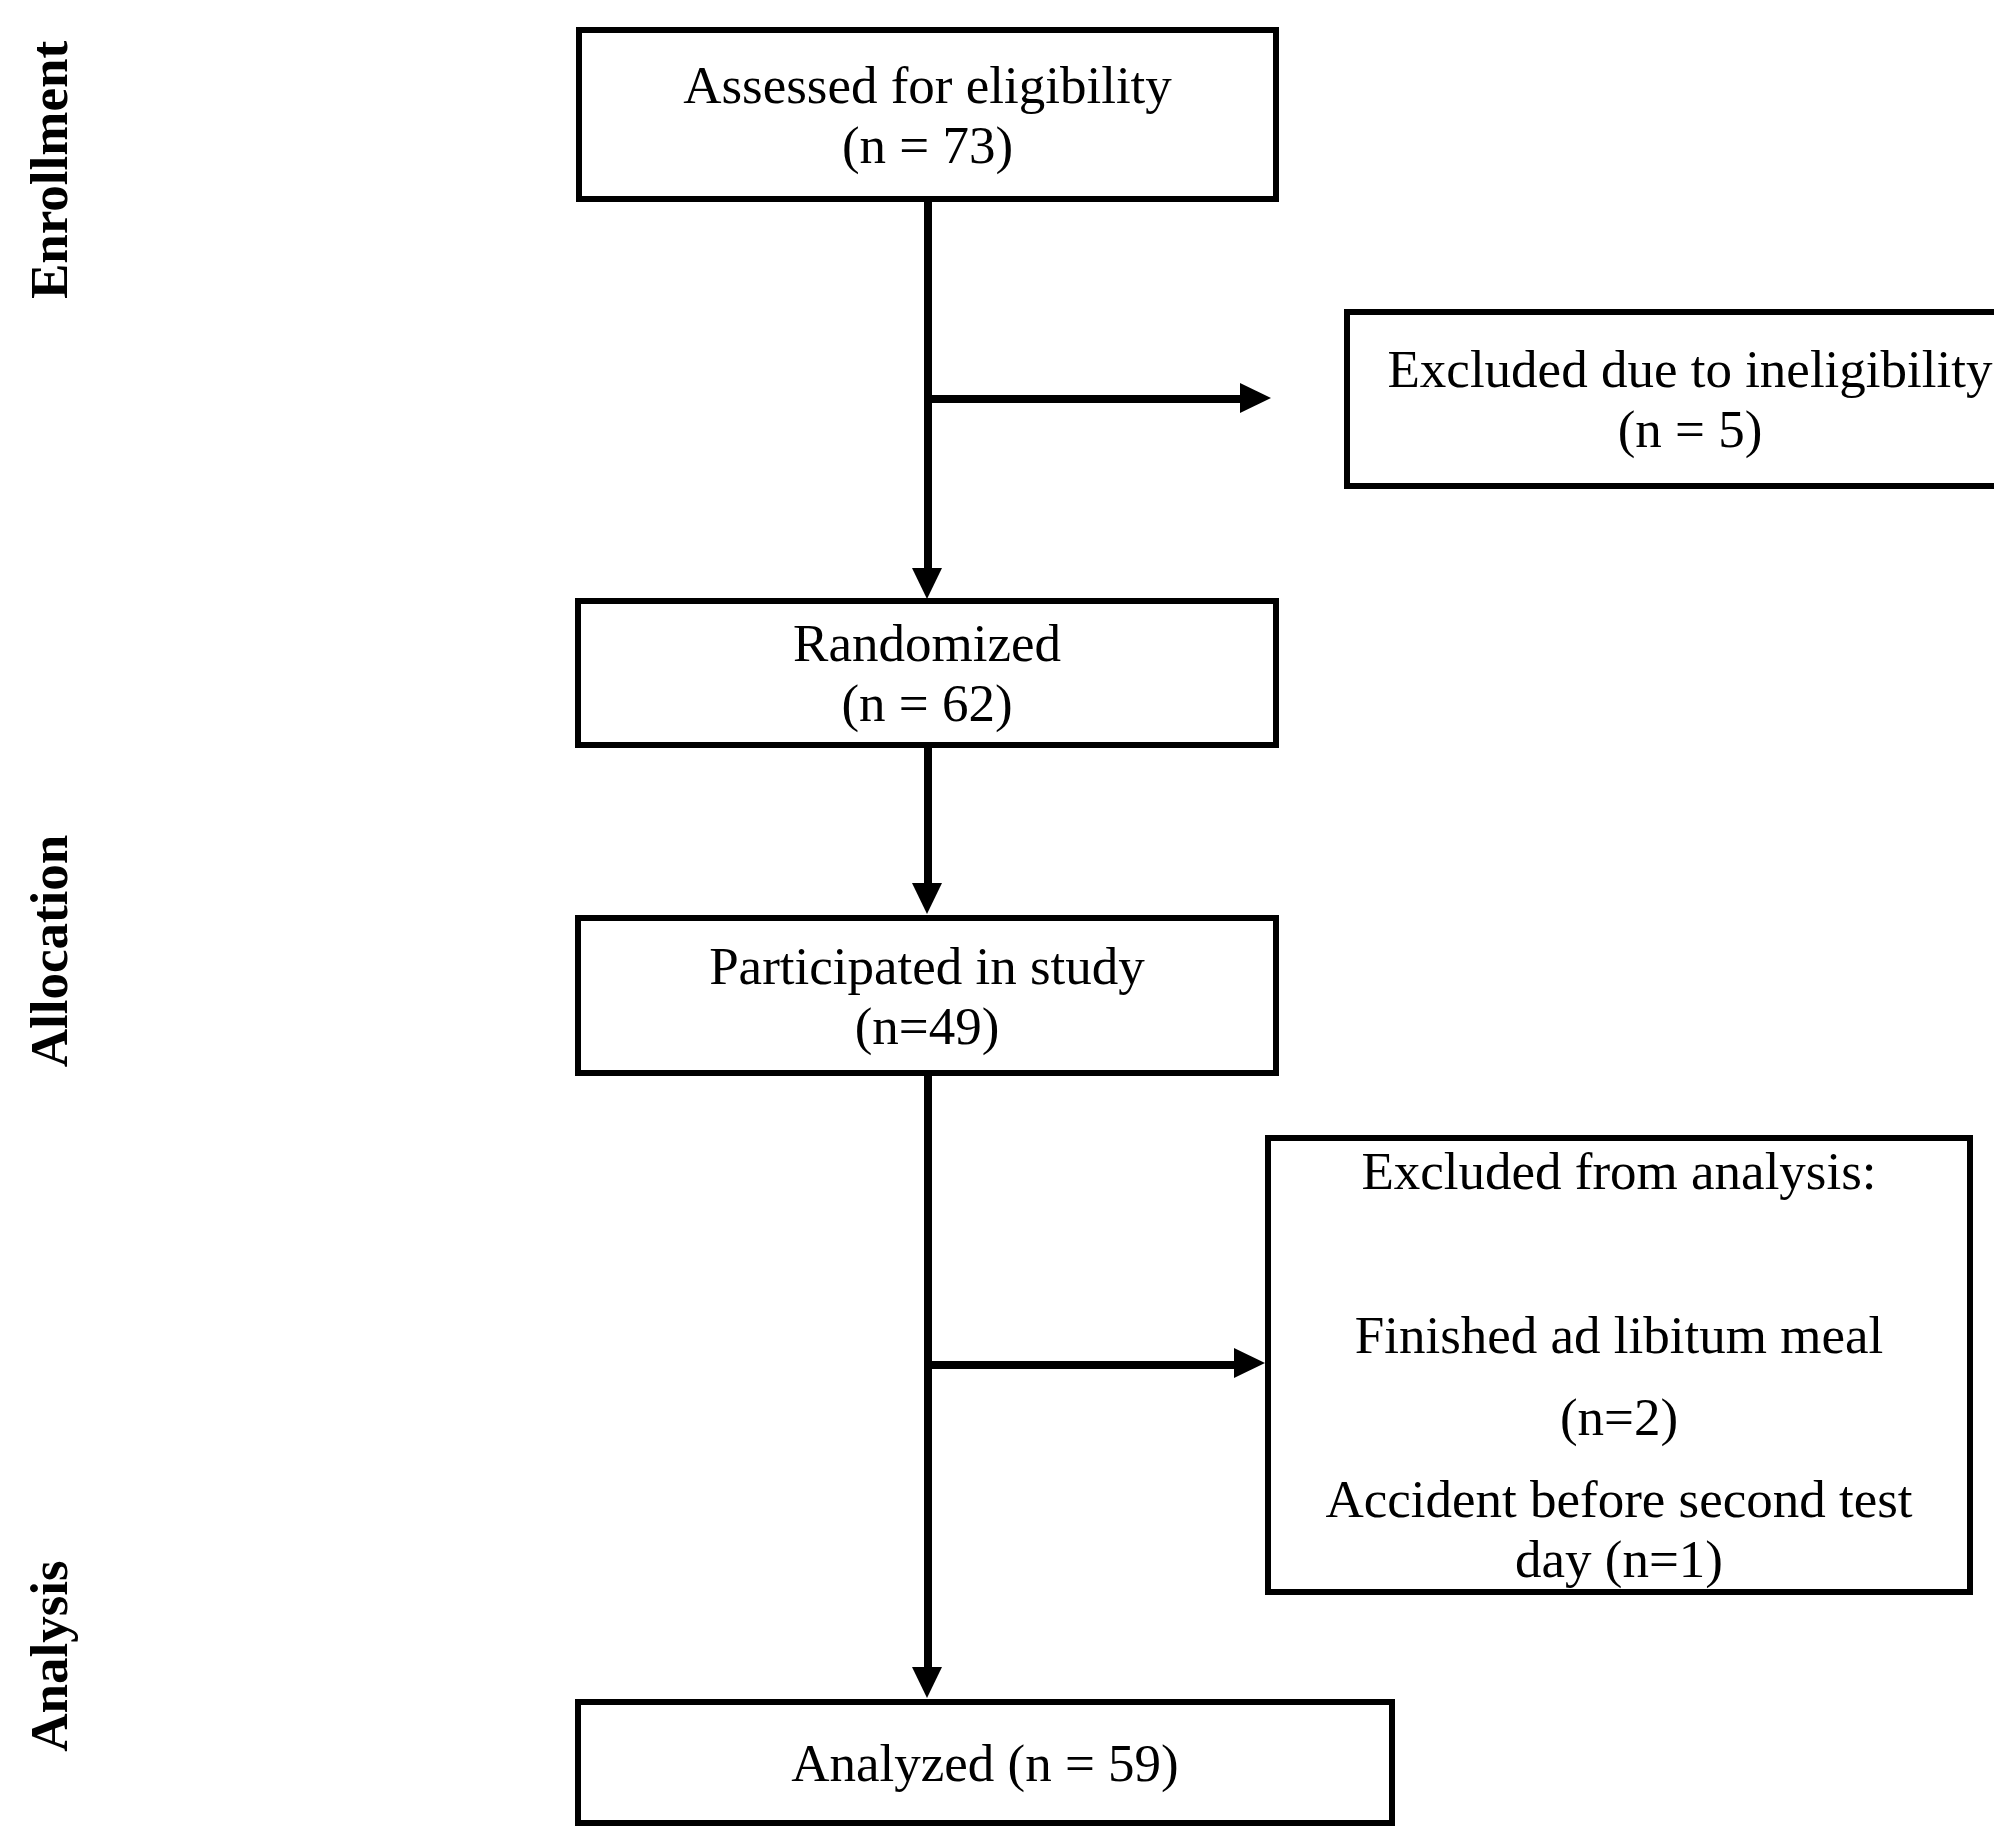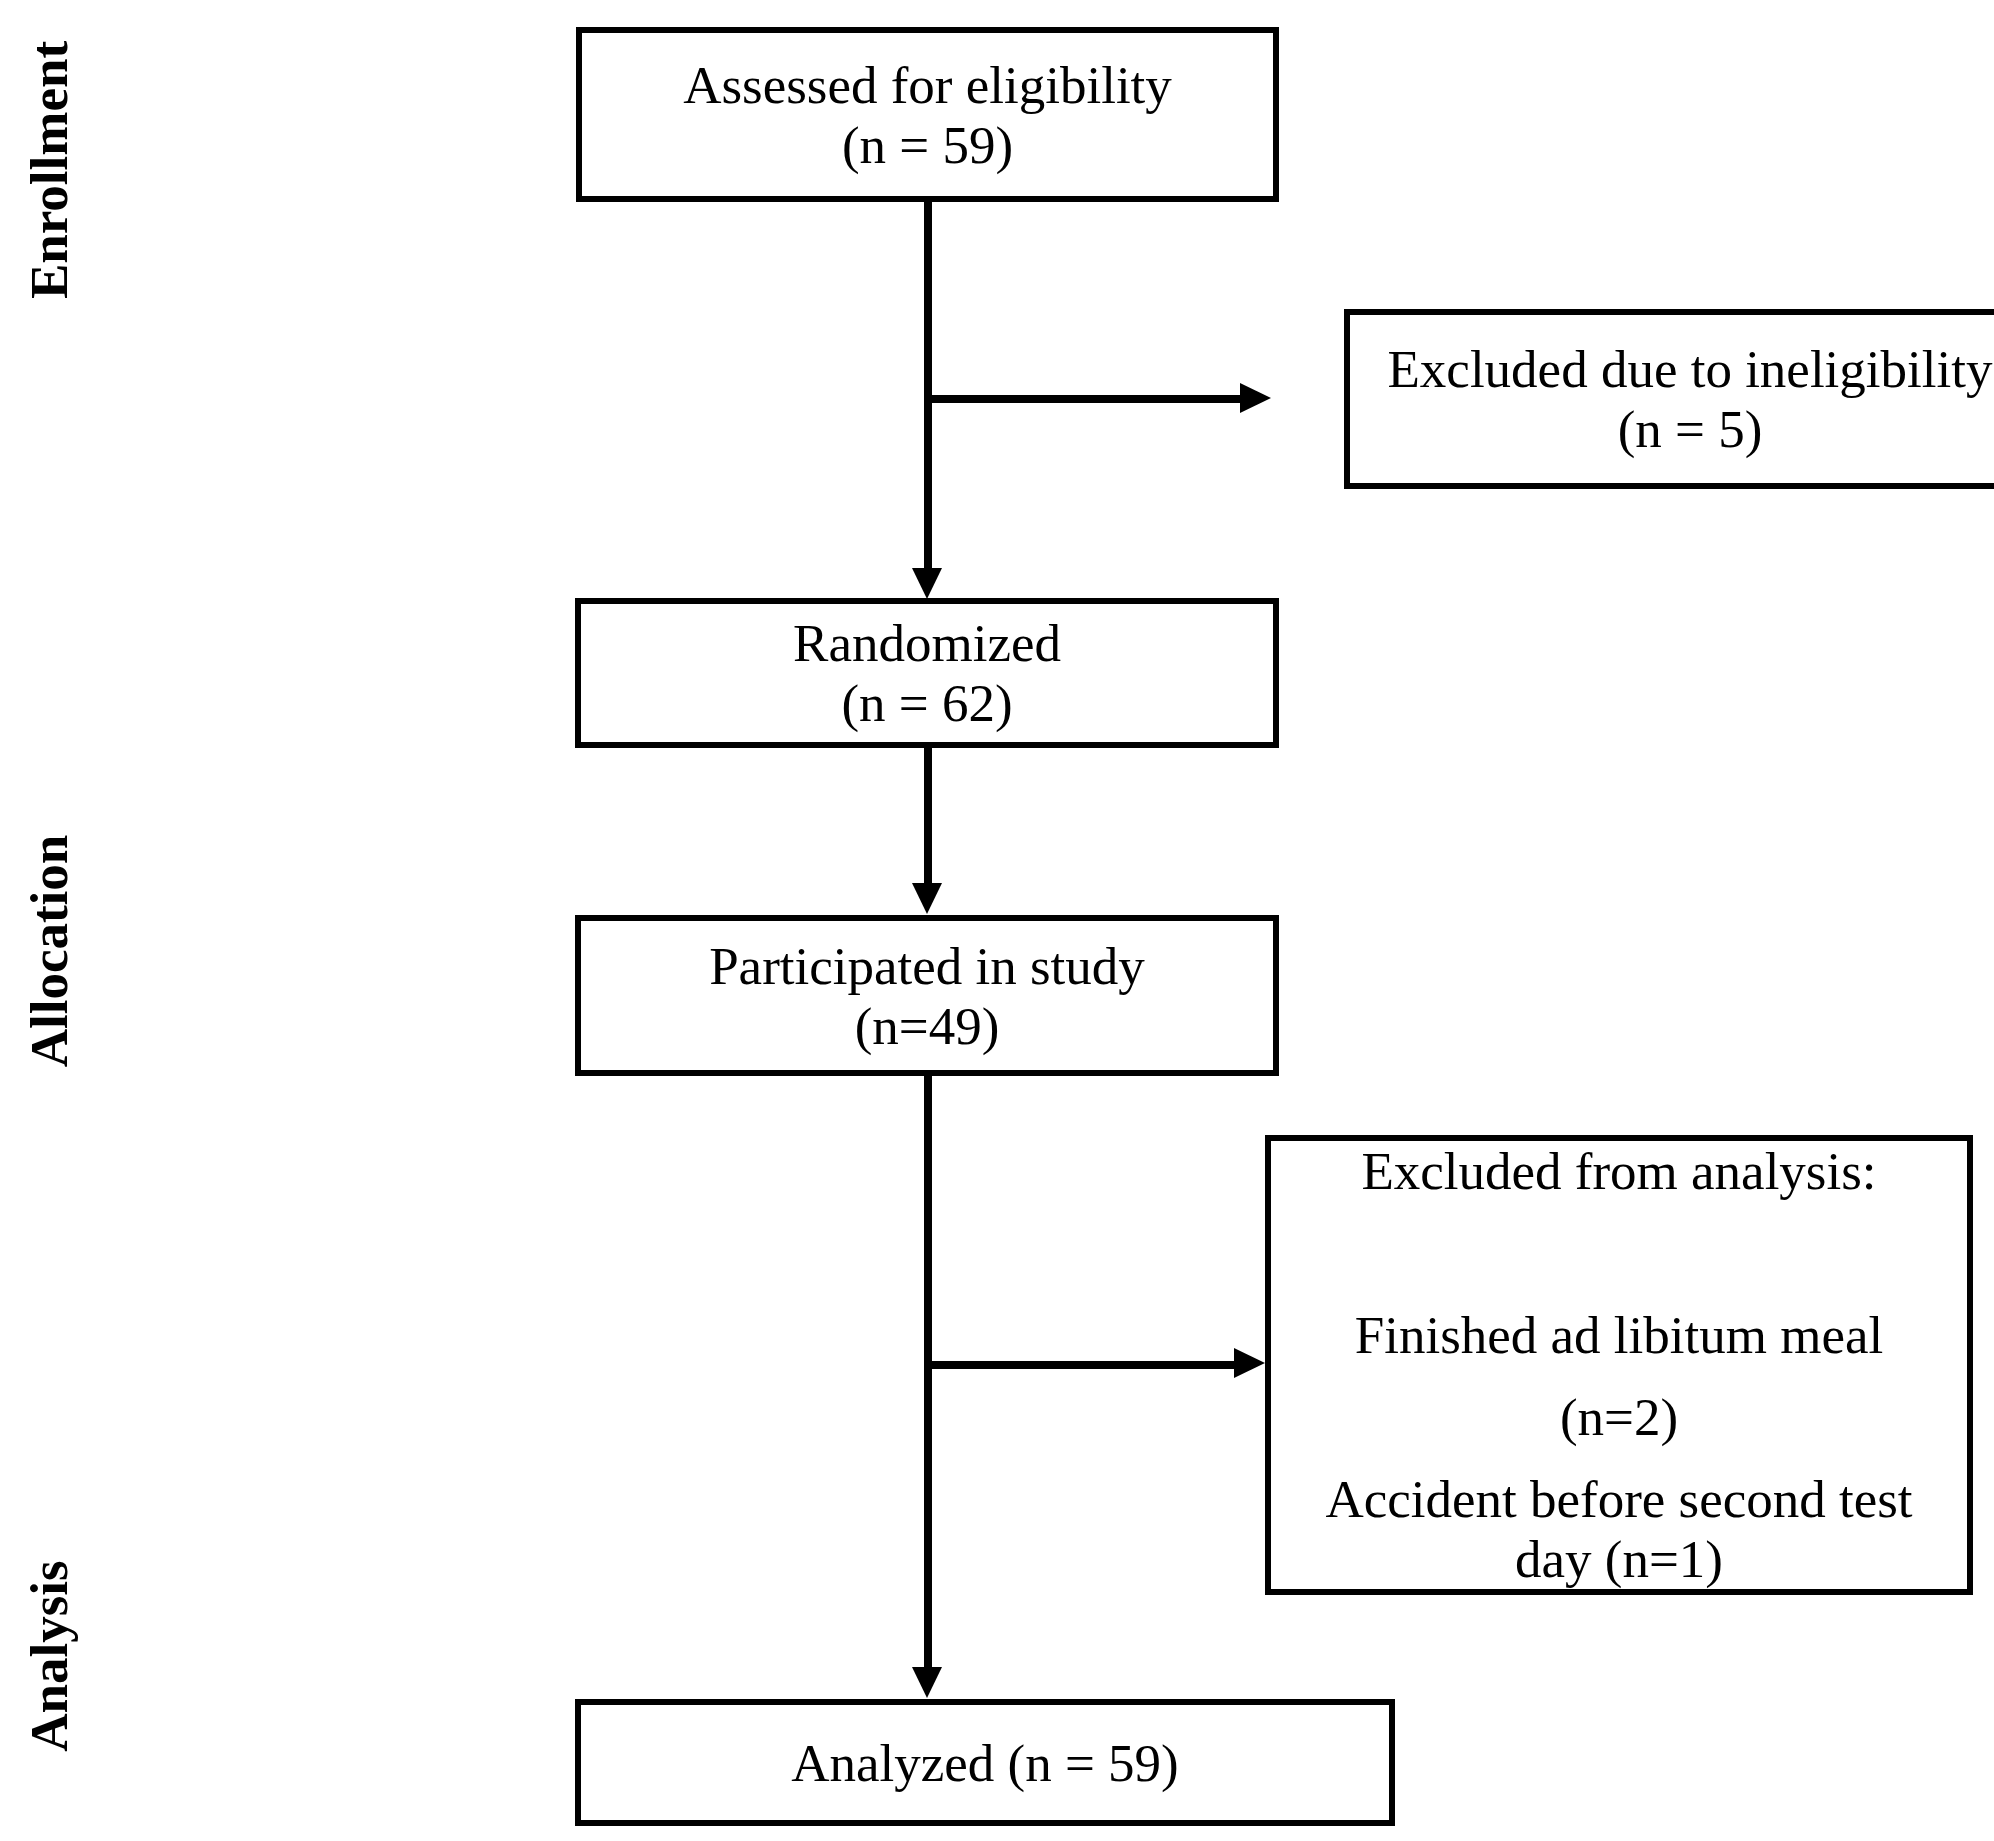--- a/index.html
+++ b/index.html
@@ -107,21 +107,21 @@
   <div class="connector" id="hline-2"></div>
 
   <div class="arrowhead-down" id="arrow-down-1"></div>
   <div class="arrowhead-down" id="arrow-down-2"></div>
   <div class="arrowhead-down" id="arrow-down-3"></div>
   <div class="arrowhead-right" id="arrow-right-1"></div>
   <div class="arrowhead-right" id="arrow-right-2"></div>
 
   <div class="box" id="box-assessed">
     <div class="line">Assessed for eligibility</div>
-    <div class="line">(n = 59)</div>
+    <div class="line">(n = 73)</div>
   </div>
 
   <div class="box" id="box-excluded-ineligibility">
     <div class="line">Excluded due to ineligibility</div>
     <div class="line">(n = 5)</div>
   </div>
 
   <div class="box" id="box-randomized">
     <div class="line">Randomized</div>
     <div class="line">(n = 62)</div>

